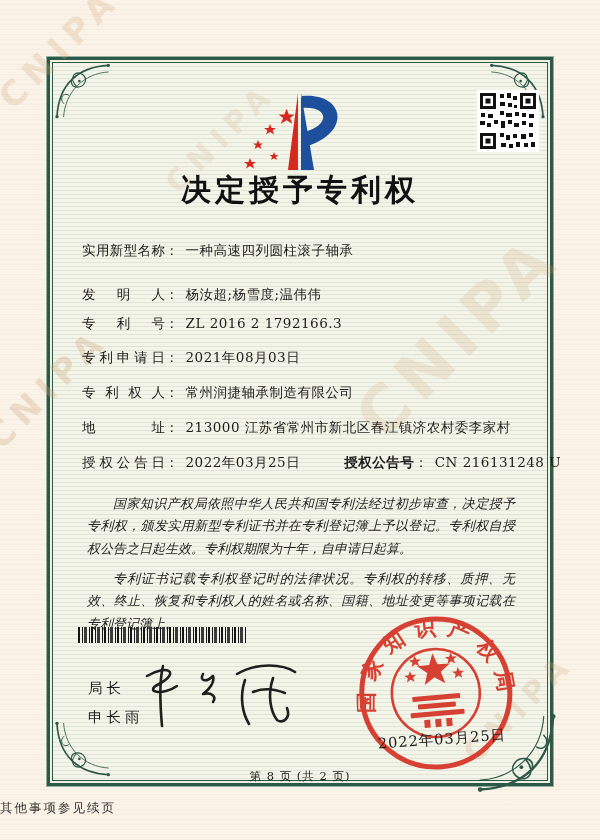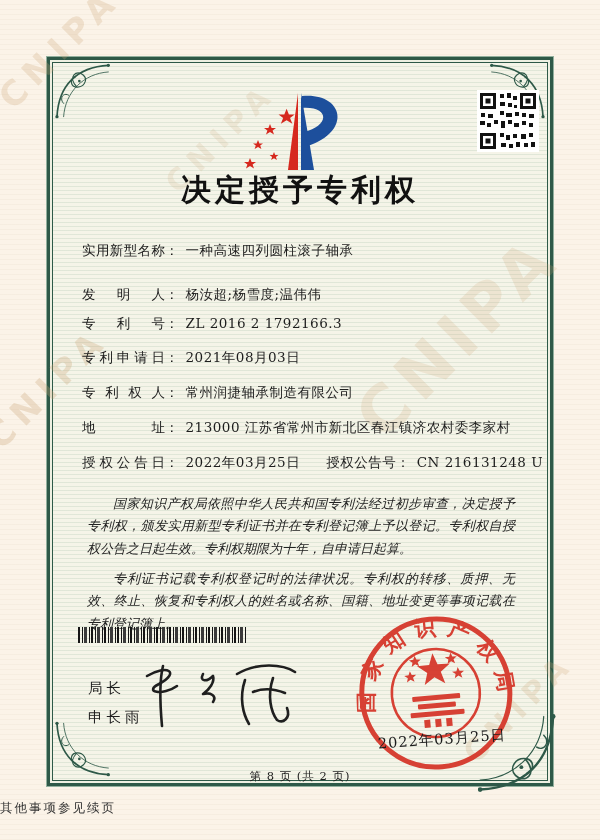--- a/index.html
+++ b/index.html
@@ -47,21 +47,21 @@
     left:0;top:170px;width:600px;text-align:center;
     font-size:30px;font-weight:bold;letter-spacing:4px;color:#111;
   }
   .field-row{left:82px;height:20px;font-size:13.5px;white-space:nowrap;}
   .flabel{
     display:inline-block;width:83px;text-align:justify;text-align-last:justify;
     vertical-align:top;
   }
   .fcolon{display:inline-block;vertical-align:top;}
   .fvalue{display:inline-block;margin-left:7px;vertical-align:top;letter-spacing:0.5px;}
-  .grant2{margin-left:26px;}
+  .grant2{margin-left:44px;font-weight:bold;}
   .body-text{
     left:79px;top:485px;width:444px;font-size:13px;font-style:italic;
     line-height:1.72;text-align:justify;color:#222;
   }
   .body-text p{margin:8px;text-indent:2em;}
   .barcode{left:78px;top:627px;width:168px;height:16px;
     background-image:
       linear-gradient(90deg,#151515 0 2px,transparent 2px 4px,#151515 4px 5px,transparent 5px 6px,#3a3a3a 6px 9px,transparent 9px 11px,#151515 11px 12px,transparent 12px 13px);
     background-size:13px 100%;background-repeat:repeat-x;}
   .signer{left:88px;top:674px;font-size:14.5px;letter-spacing:4px;line-height:2.0;}

